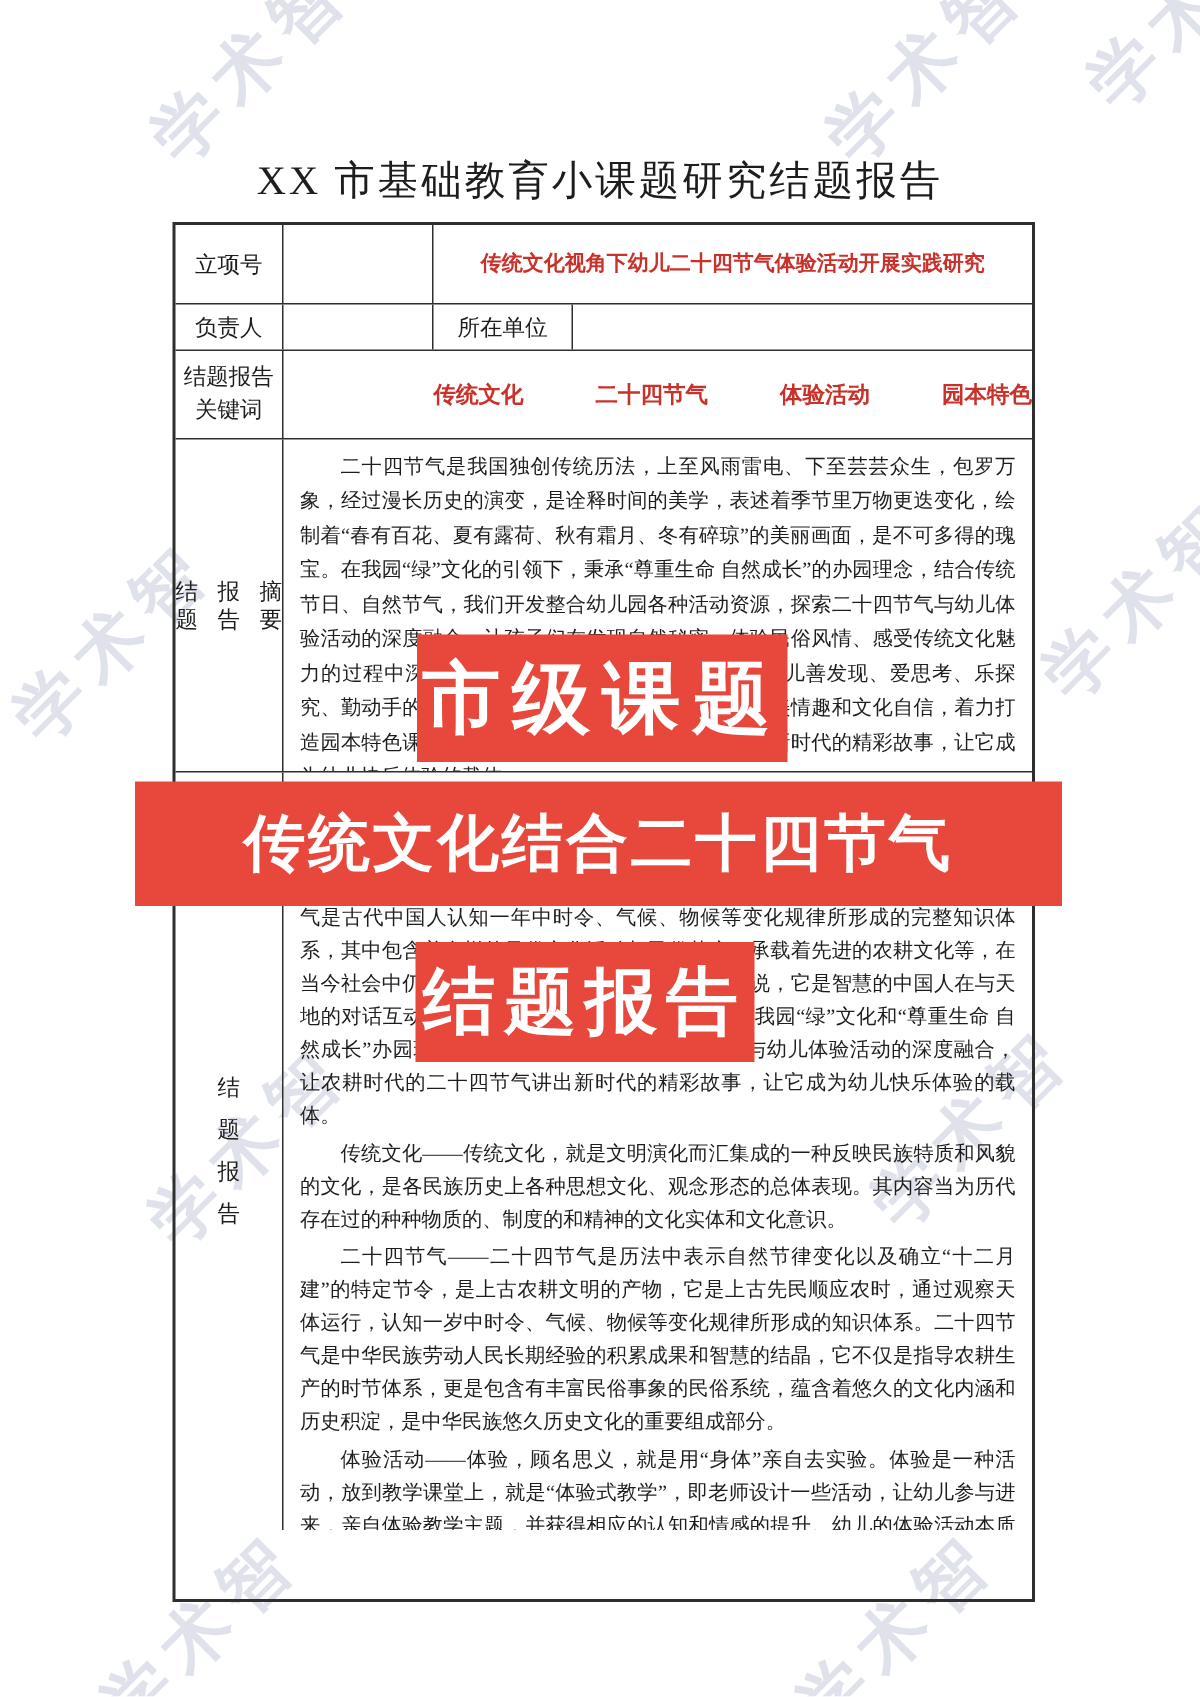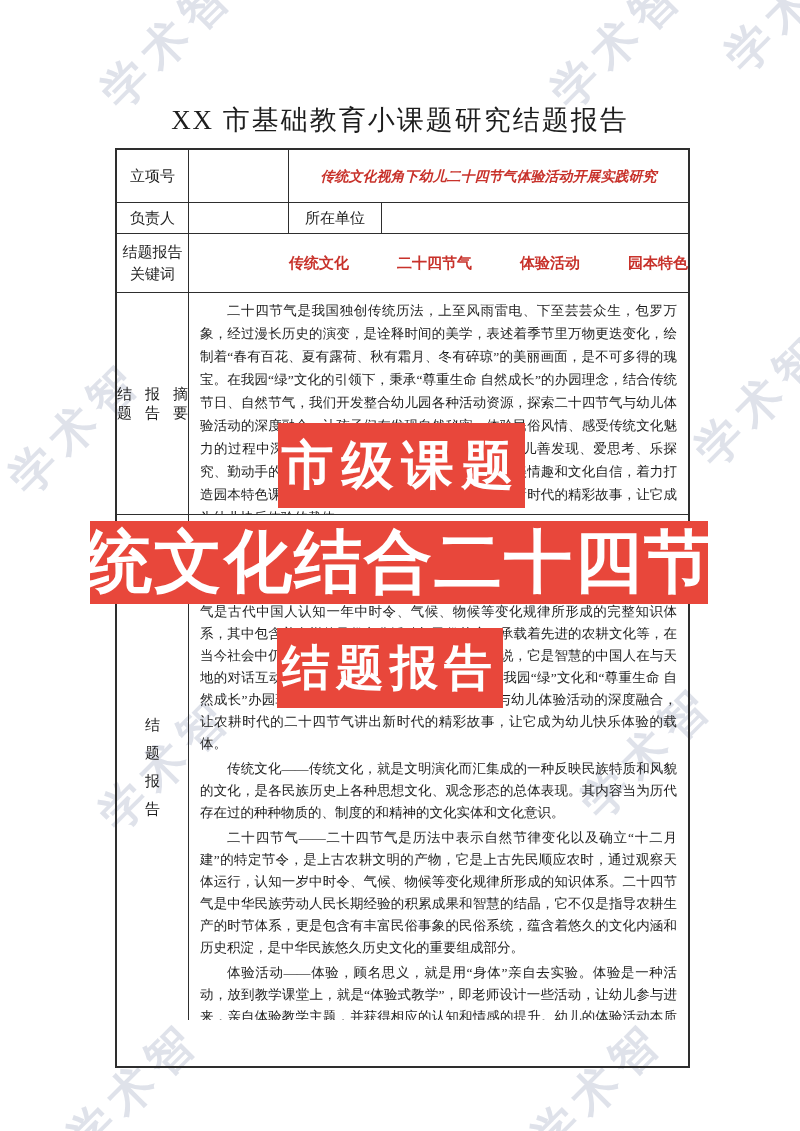--- a/index.html
+++ b/index.html
@@ -23,39 +23,39 @@
   .r1{height:53px;}
   .r2{height:31px;justify-content:flex-end;}
   .r3{height:59px;}
   .r4{height:222px;}
   .r5{flex:1 1 auto;height:505px;}
   .c-w1{width:72px;flex:0 0 72px;}
   .c-w2{width:100px;flex:0 0 100px;}
   .c-w3{width:93px;flex:0 0 93px;}
   .c-rest{flex:1 1 auto;}
   .topic-name{display:flex;align-items:center;justify-content:center;text-align:center;
-      color:#c8322b;font-weight:bold;font-size:14px;line-height:21px;padding:0 12px;font-style:italic;}
+      color:#c8322b;font-weight:bold;font-size:14px;line-height:21px;padding:0 12px;}
   .kw-label{flex-direction:column;line-height:22px;}
   .kw-list{display:flex;align-items:center;gap:48px;padding-left:60px;
       color:#c8322b;font-weight:bold;font-size:15px;justify-content:flex-end;}
   .v-label{gap:13px;font-size:15px;}
   .v-label2{flex-direction:column;gap:9px;font-size:15px;}
   .bodytxt{font-size:13.5px;line-height:23px;text-align:justify;letter-spacing:0;}
   .abs-cell{padding:6px 11px 0 11px;overflow:hidden;}
   .rep-cell{padding:2px 11px 0 11px;overflow:hidden;font-size:13.5px;line-height:22px;
       text-align:justify;}
   .rep-cell p{margin:0 0 3px 0;}
   .indent{text-indent:2em;}
   .spacer{height:84px;}
   
   .banner{position:absolute;background:#e8473b;color:#ffffff;z-index:5;
       font-family:"Liberation Sans", sans-serif;font-weight:bold;
       display:flex;align-items:center;justify-content:center;white-space:nowrap;}
   .b1{left:278px;top:423px;width:247px;height:85px;font-size:52px;letter-spacing:8px;}
-  .b2{left:90px;top:521px;width:618px;height:83px;font-size:68px;letter-spacing:2px;}
+  .b2{left:90px;top:521px;width:618px;height:83px;font-size:41px;letter-spacing:2px;}
   .b3{left:277px;top:628px;width:226px;height:80px;font-size:48px;letter-spacing:6px;}
 </style>
 </head>
 <body>
 
 <div class="page">
 
   <div class="wm" style="left:168px;top:42px;">学术智</div>
   <div class="wm" style="left:618px;top:42px;">学术智</div>
   <div class="wm" style="left:792px;top:6px;">学术智</div>

